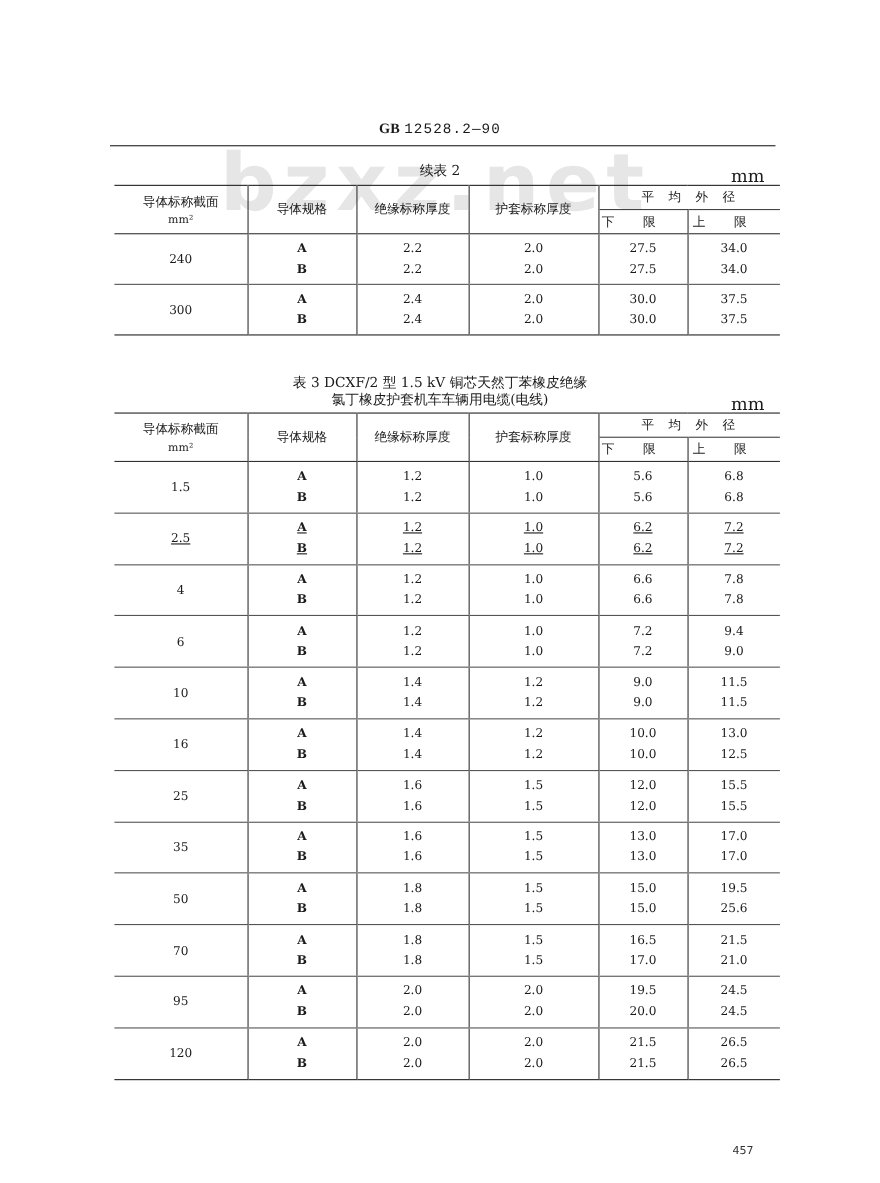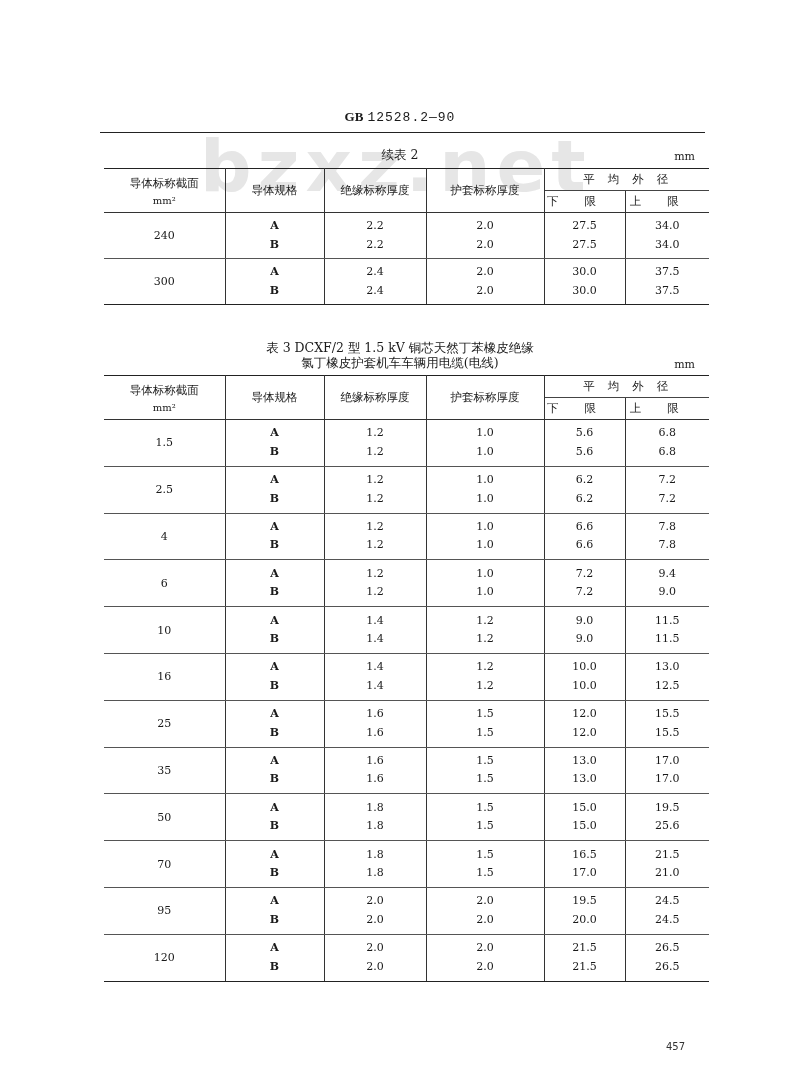--- a/index.html
+++ b/index.html
@@ -5,21 +5,21 @@
   html, body { margin:0; padding:0; background:#fff; }
   body { width:800px; height:1075px; position:relative; overflow:hidden;
          font-family:"DejaVu Serif","Liberation Serif",serif; color:#1a1a1a; }
   .std-header { position:absolute; top:109px; left:0; width:800px; text-align:center;
                 font-family:"Liberation Mono","DejaVu Sans Mono",monospace; font-size:13px; letter-spacing:1px; }
   .std-header b { font-family:"Liberation Serif",serif; font-weight:bold; letter-spacing:0; margin-right:4px; }
   .hrule { position:absolute; left:100px; width:605px; height:0; border-top:1.6px solid #222; }
   .watermark { position:absolute; left:200px; top:130px; font-family:"DejaVu Sans",sans-serif;
                font-weight:bold; font-size:72px; color:#e6e6e6; letter-spacing:6px; z-index:0; line-height:1; }
   .caption { position:absolute; left:0; width:800px; text-align:center; font-size:12.5px; z-index:1; }
-  .unit { position:absolute; right:105px; font-size:11px; z-index:1; }
+  .unit { position:absolute; right:105px; font-size:16px; z-index:1; }
   table { position:absolute; left:104px; width:605px; border-collapse:collapse; z-index:1;
           font-size:11px; table-layout:fixed; }
   th { font-weight:normal; font-size:11.5px; }
   th, td { text-align:center; padding:0; }
   .thead-top { border-top:1.6px solid #222; }
   .vline { border-left:1px solid #333; }
   .hdr-row1 th { height:21px; }
   .hdr-row2 th { height:21px; border-top:1px solid #444; }
   tr.grp td { border-bottom:1px solid #555; }
   td .ln { display:block; line-height:18.5px; }
@@ -160,21 +160,21 @@
         </td>
         <td class="vline">
           <span class="ln">5.6</span>
           <span class="ln">5.6</span>
         </td>
         <td class="vline">
           <span class="ln">6.8</span>
           <span class="ln">6.8</span>
         </td>
       </tr>
-      <tr class="grp" style="height: 46.8px;">
+      <tr class="grp" style="height: 46.8px; text-decoration: underline;">
         <td class="size">2.5</td>
         <td class="vline">
           <span class="ln" style="font-weight: bold;">A</span>
           <span class="ln" style="font-weight: bold;">B</span>
         </td>
         <td class="vline">
           <span class="ln">1.2</span>
           <span class="ln">1.2</span>
         </td>
         <td class="vline">

